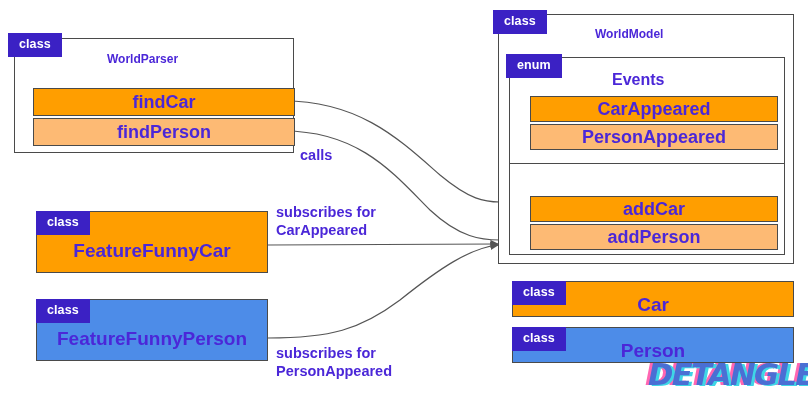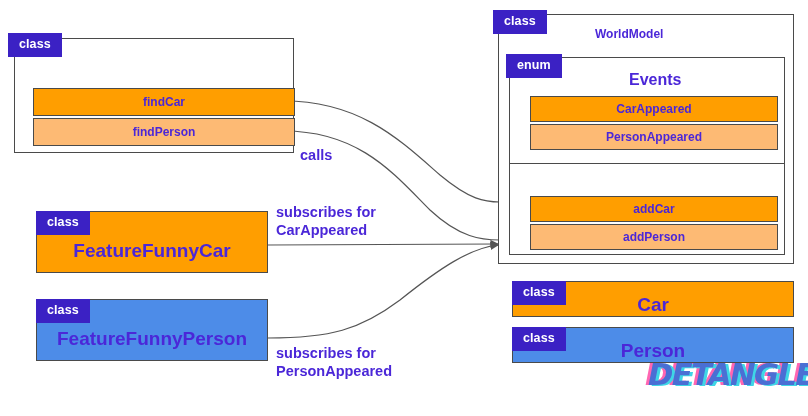--- a/index.html
+++ b/index.html
@@ -67,21 +67,21 @@
     white-space: nowrap;
     line-height: 1;
   }
 
   
   .bar {
     position: absolute;
     box-sizing: border-box;
     border: 1.4px solid #4a4a4a;
     color: #4b27d8;
-    font-size: 12px;
+    font-size: 18px;
     font-weight: bold;
     display: flex;
     align-items: center;
     justify-content: center;
     line-height: 1;
     white-space: nowrap;
   }
   .bar.orange { background: #ff9e00; }
   .bar.blue   { background: #fdba74; }
 
@@ -154,32 +154,33 @@
 
     <path d="M 284,131 C 360,131 395,175 430,210 C 460,238 482,240 500,240" fill="none" stroke="#555555" stroke-width="1.2"></path>
 
     <path d="M 268,245 L 498,244" fill="none" stroke="#555555" stroke-width="1.2" marker-end="url(#arrow)"></path>
 
     <path d="M 268,338 C 330,338 360,330 400,300 C 440,268 470,248 498,245" fill="none" stroke="#555555" stroke-width="1.2" marker-end="url(#arrow)"></path>
   </svg>
 
   <div class="node panel" style="left:14px; top:38px; width:280px; height:115px;">
     <div class="badge" style="left:-7px; top:-6px;">class</div>
+    <div class="title" style="left:92px; top:14px;">WorldParser</div>
 
     <div class="bar orange" style="left:18px; top:49px; width:262px; height:28px;">findCar</div>
     <div class="bar blue" style="left:18px; top:79px; width:262px; height:28px;">findPerson</div>
   </div>
 
   <div class="node panel" style="left:498px; top:14px; width:296px; height:250px;">
     <div class="badge" style="left:-6px; top:-5px;">class</div>
     <div class="title" style="left:96px; top:13px;">WorldModel</div>
 
     <div class="node subpanel" style="left:10px; top:42px; width:276px; height:124px;">
       <div class="badge" style="left:-4px; top:-4px;">enum</div>
-      <div class="title" style="left:119px; top:14px; font-size:16px;">Events</div>
+      <div class="title" style="left:102px; top:14px; font-size:16px;">Events</div>
       <div class="bar orange" style="left:20px; top:38px; width:248px; height:26px;">CarAppeared</div>
       <div class="bar blue" style="left:20px; top:66px; width:248px; height:26px;">PersonAppeared</div>
     </div>
 
     <div class="node subpanel" style="left:10px; top:148px; width:276px; height:92px;">
       <div class="bar blue" style="left:20px; top:60px; width:248px; height:26px;">addPerson</div>
       <div class="bar orange" style="left:20px; top:32px; width:248px; height:26px;">addCar</div>
     </div>
   </div>
 

